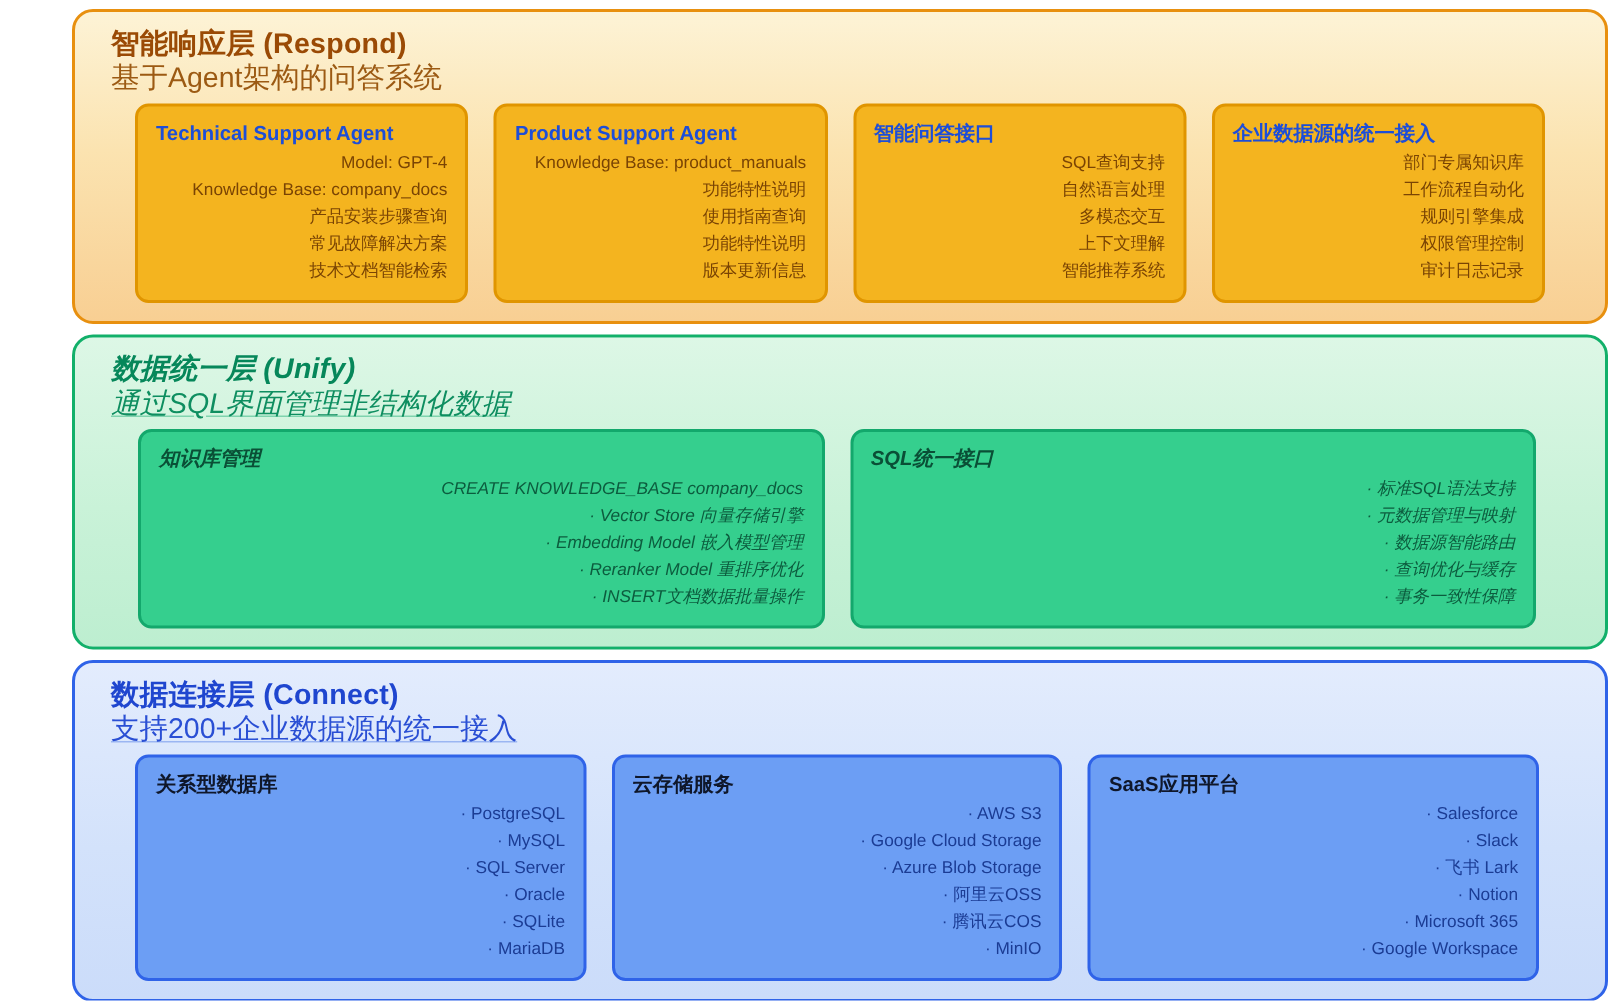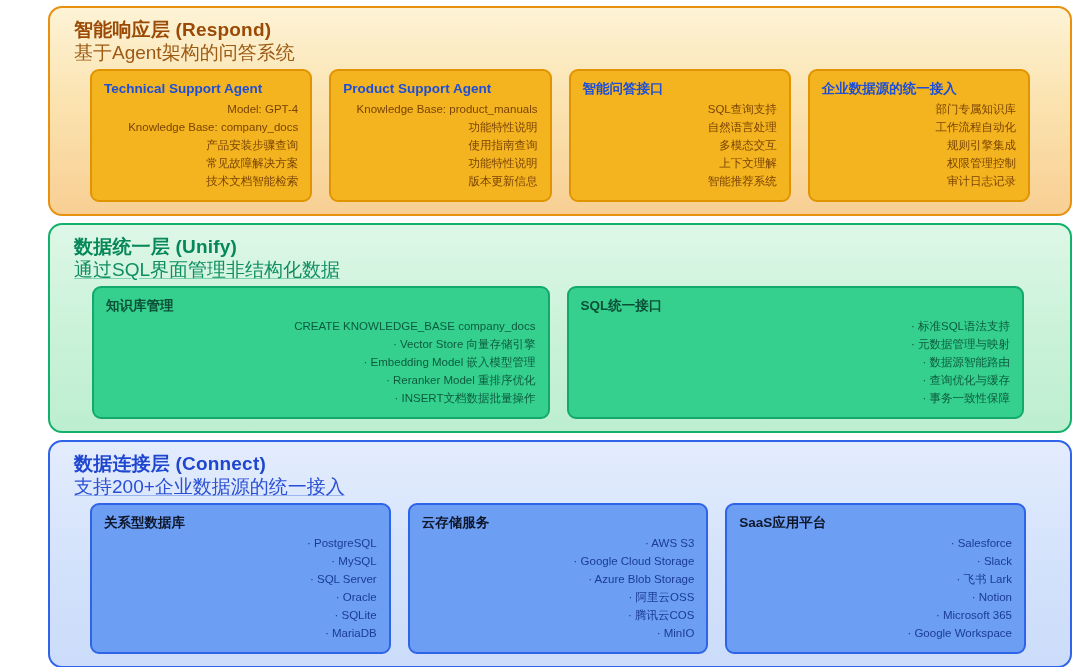--- a/index.html
+++ b/index.html
@@ -38,20 +38,21 @@
   .layer-respond {
     height: 212px;
     background: linear-gradient(180deg, #fdf3d6 0%, #fbe3b0 45%, #f8cf93 100%);
     border-color: #e8900f;
   }
   
   .layer-unify {
     height: 211px;
     background: linear-gradient(180deg, #ddf7e6 0%, #c9f2d8 55%, #bdeed0 100%);
     border-color: #12b06a;
+    font-style: italic;
   }
   
   .layer-connect {
     height: 236px;
     background: linear-gradient(180deg, #e3ecfd 0%, #d3e2fb 55%, #cbdcfa 100%);
     border-color: #2f63e8;
   }
 
   .layer-head {
     margin: 0 0 6px 10px;

